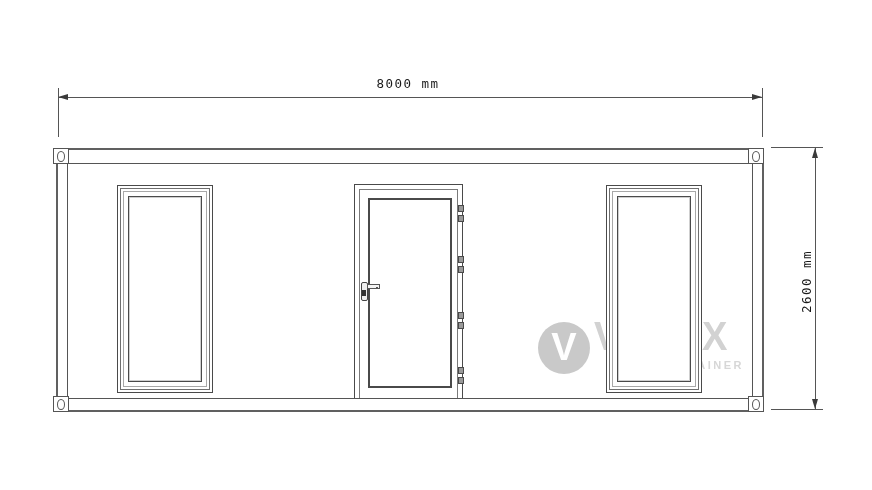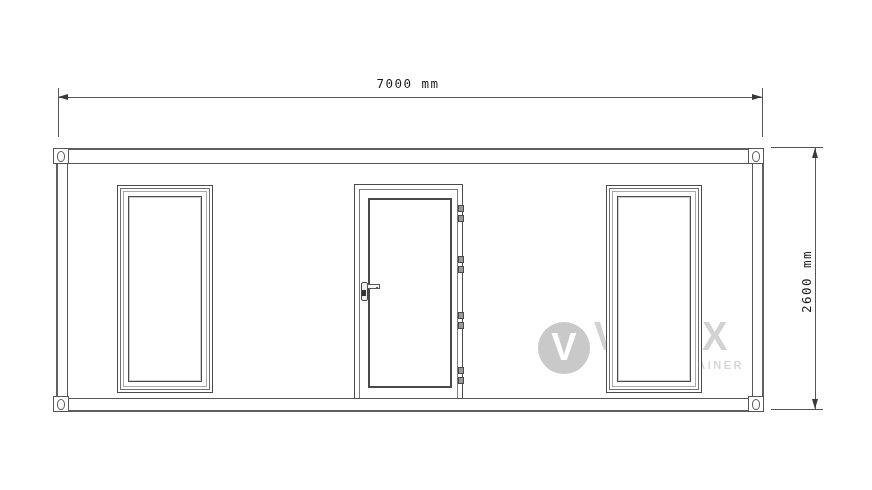--- a/index.html
+++ b/index.html
@@ -182,21 +182,21 @@
   <div class="abs draw handle-plate"></div>
   <div class="abs draw handle-lock"></div>
   <div class="abs draw handle-lever"></div>
   <div class="abs draw handle-dot"></div>
 
   <div class="abs dim vline ext-l"></div>
   <div class="abs dim vline ext-r"></div>
   <div class="abs dim hline dim-top-line"></div>
   <div class="abs dim arrow arr-left"></div>
   <div class="abs dim arrow arr-right"></div>
-  <div class="abs dim dim-text dim-top-label">7000 mm</div>
+  <div class="abs dim dim-text dim-top-label">8000 mm</div>
 
   <div class="abs dim hline ext-t"></div>
   <div class="abs dim hline ext-b"></div>
   <div class="abs dim vline dim-right-line"></div>
   <div class="abs dim arrow arr-up"></div>
   <div class="abs dim arrow arr-down"></div>
   <div class="abs dim dim-text dim-right-label">2600 mm</div>
 
 </div>
 

